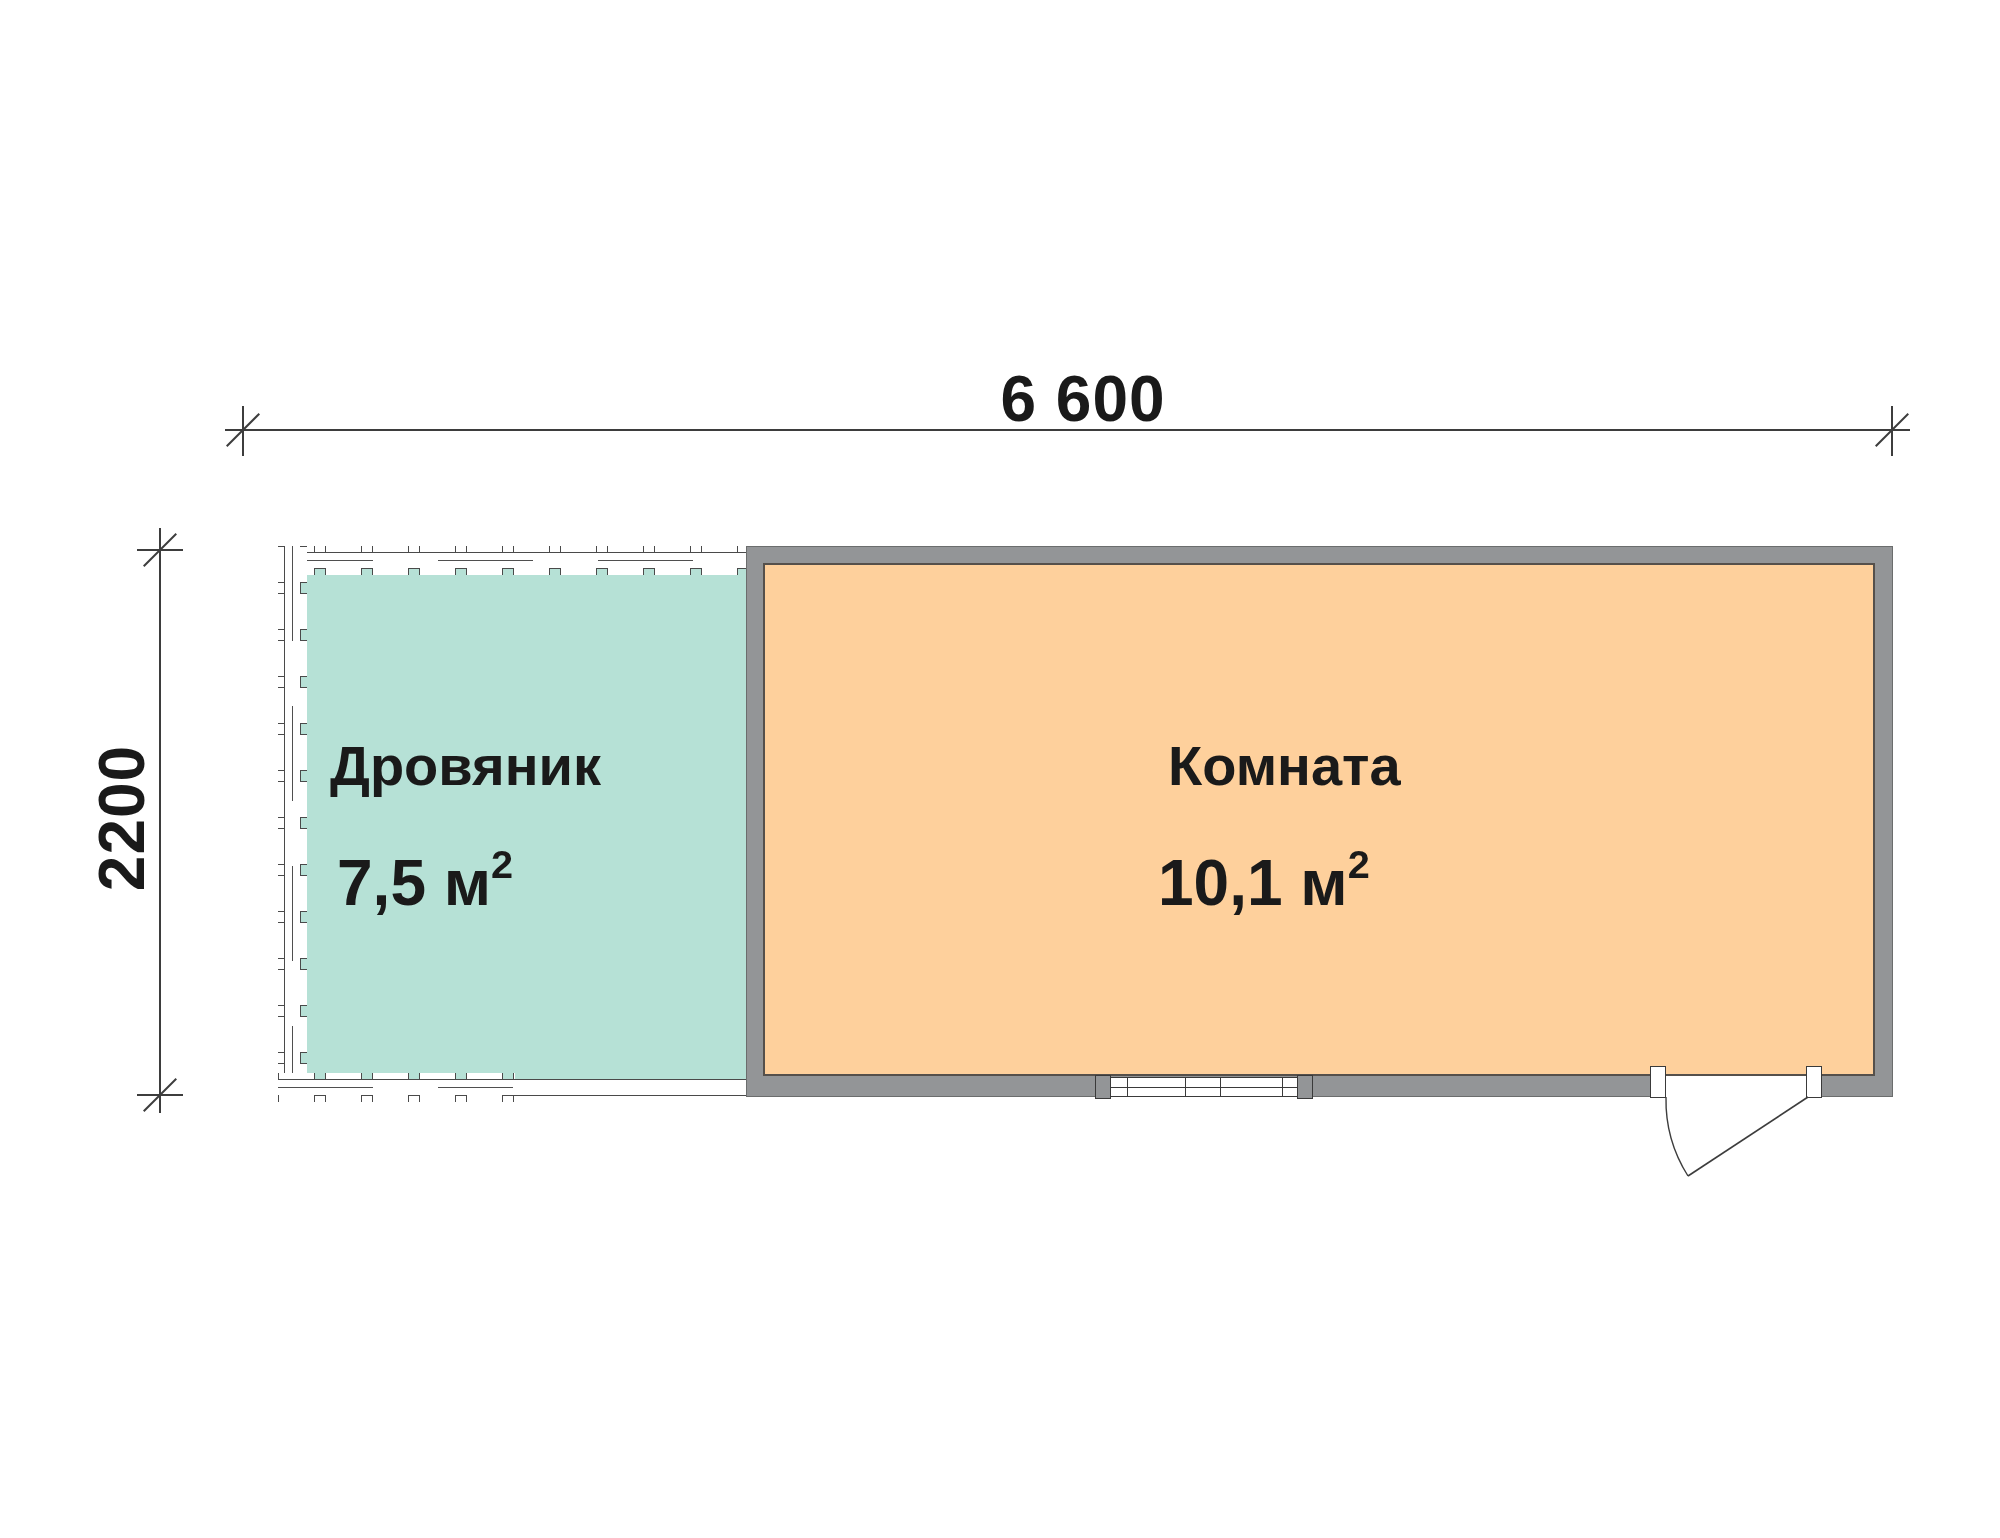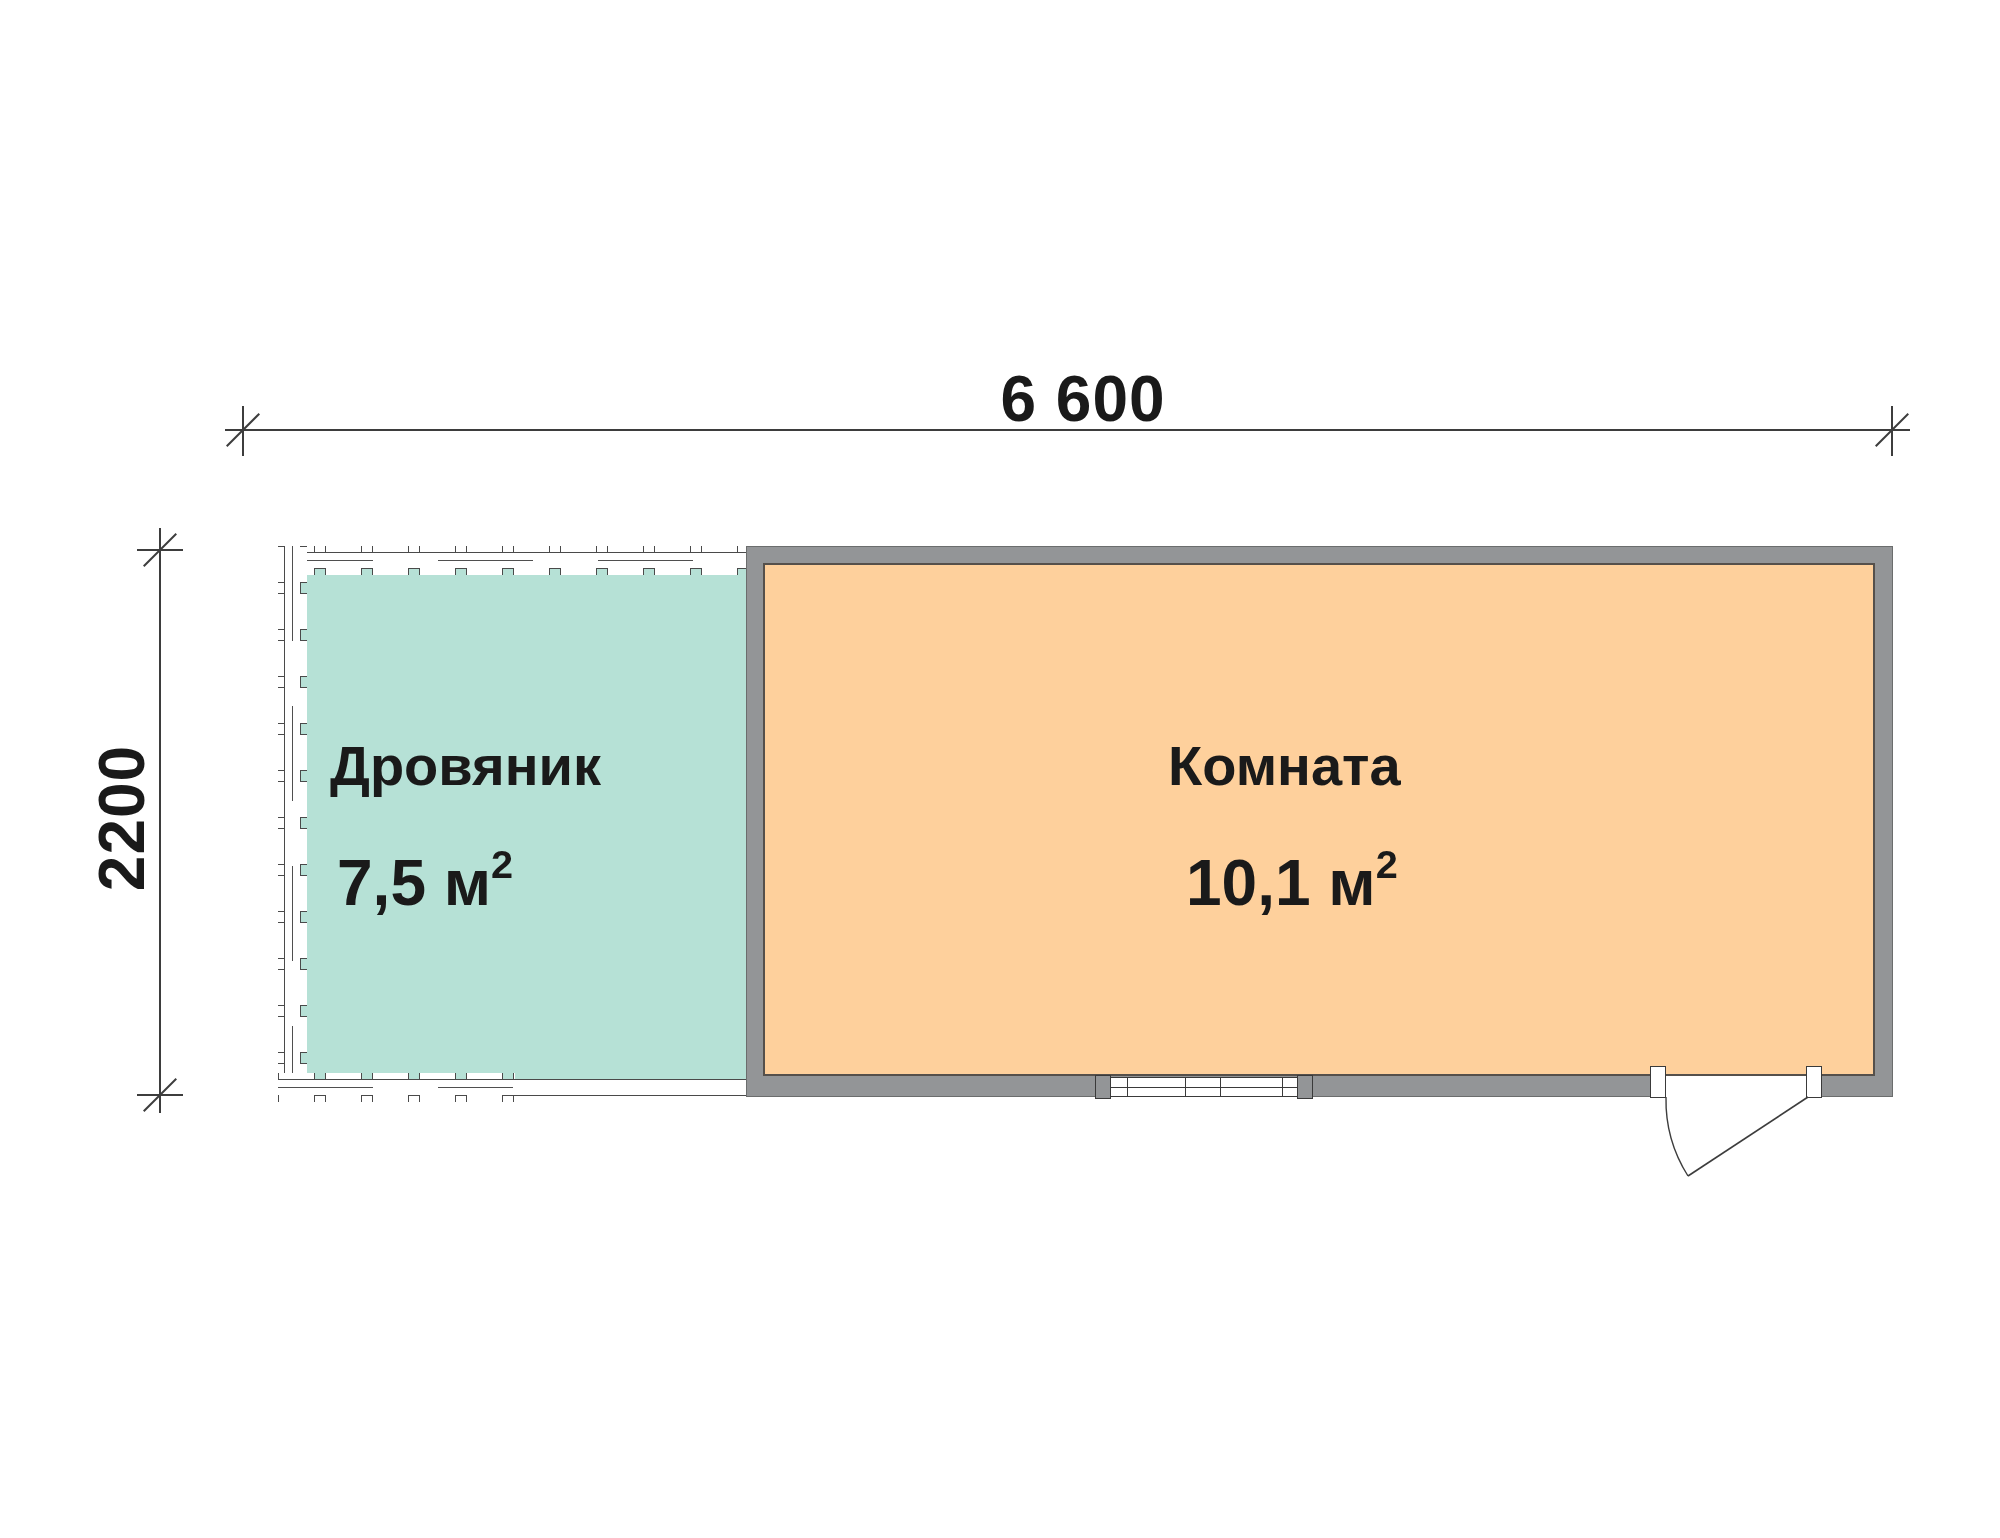--- a/index.html
+++ b/index.html
@@ -102,17 +102,17 @@
     <path d="M 168 9 L 48 88" stroke="#3d3d3d" stroke-width="1.6" fill="none"></path>
     <path d="M 26 9 A 142 142 0 0 0 48 88" stroke="#3d3d3d" stroke-width="1.4" fill="none"></path>
   </svg>
 
   <div class="room-name" style="left:330px;top:733px;">Дровяник</div>
   <div class="room-area" style="left:337px;top:846px;">
     <span>7,5 м</span><sup>2</sup>
   </div>
 
   <div class="room-name" style="left:1124px;top:733px;margin-left:44px;">Комната</div>
-  <div class="room-area" style="left:1158px;top:846px;margin-left:28px;">
+  <div class="room-area" style="left:1158px;top:846px;">
     <span>10,1 м</span><sup>2</sup>
   </div>
 
 </div>
 
 </body></html>

